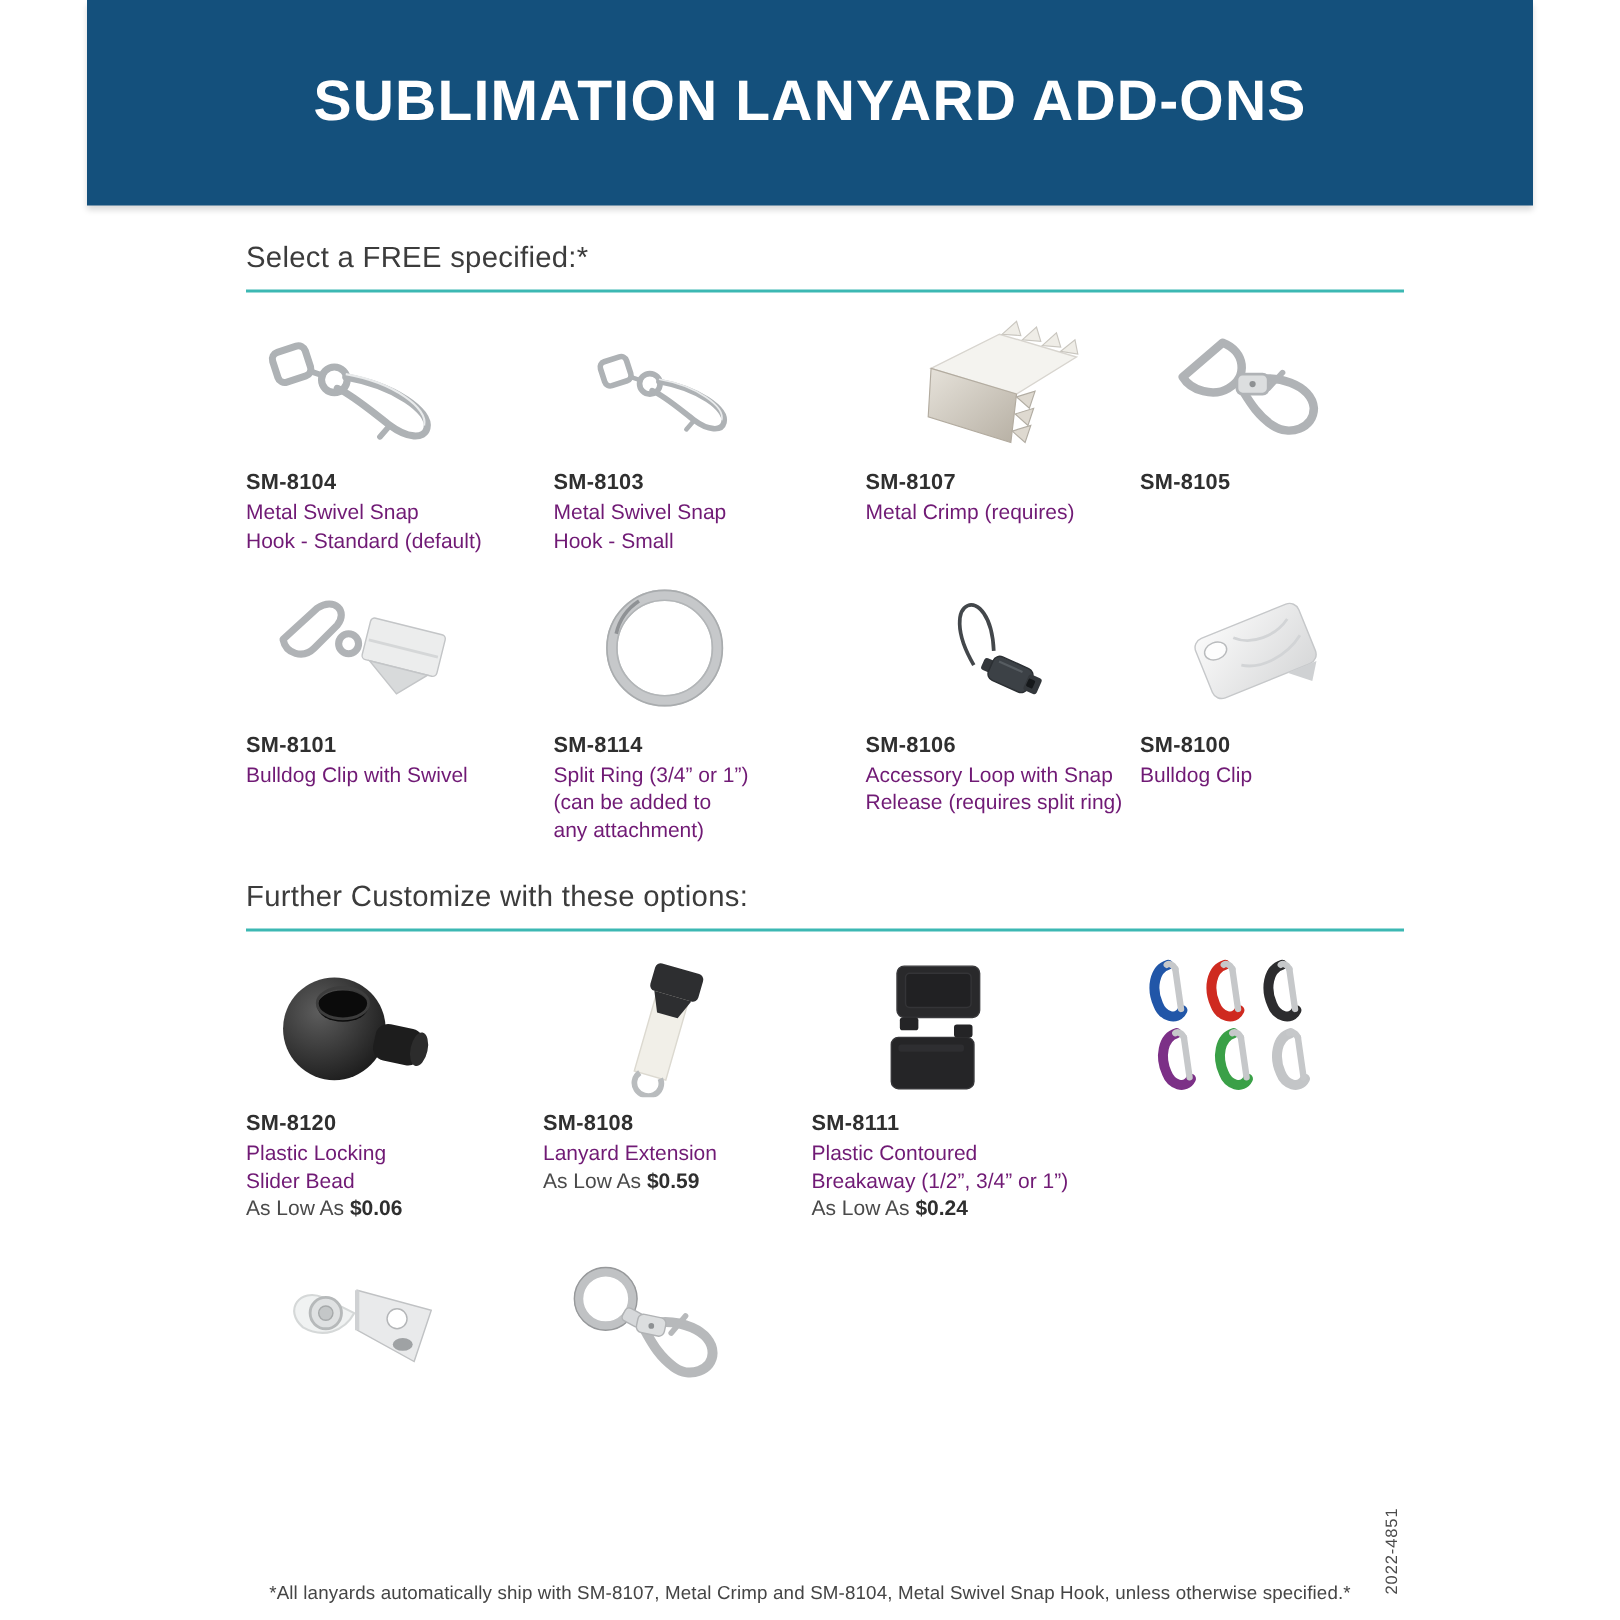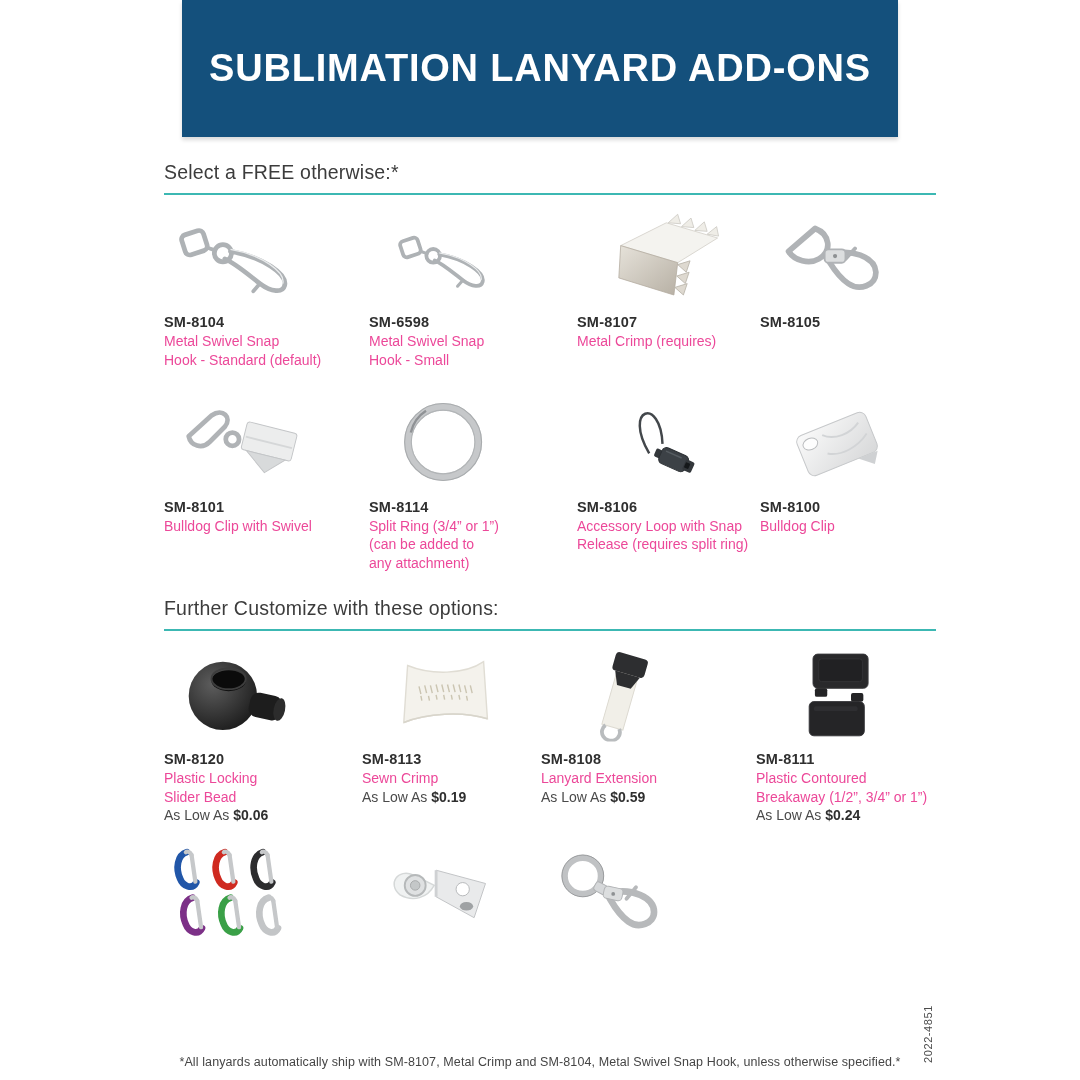--- a/index.html
+++ b/index.html
@@ -6,50 +6,50 @@
   html, body { width: 1080px; height: 1080px; background: #ffffff; }
   body {
     font-family: "Liberation Sans", sans-serif;
     color: #4a4a4a;
     position: relative;
     overflow: hidden;
   }
   :root { --banner: #14507C; --accent: #3CB8B3; }
 
   .banner {
-    width: 716px; height: 137px;
+    width: 964px; height: 137px;
     margin: 0 auto;
     background: var(--banner);
     display: flex; align-items: center; justify-content: center;
     box-shadow: 0 3px 4px rgba(0,0,0,0.15);
   }
   .banner h1 {
     color: #ffffff; font-size: 38px; font-weight: 700;
     letter-spacing: 0.8px;
   }
 
   .content { width: 772px; margin-left: 164px; }
 
   .sec-heading {
     font-size: 19.5px; font-weight: 400; color: #3c3c3c;
     letter-spacing: 0.2px; margin-top: 24px;
   }
   .sec-heading strong { font-weight: 400; }
   .rule { height: 2px; background: var(--accent); margin-top: 9px; }
 
-  .grid { display: grid; margin-top: 12px; row-gap: 22px; }
+  .grid { display: grid; margin-top: 12px; row-gap: 12px; }
   .grid-free { grid-template-columns: 205px 208px 183px 1fr; }
   .grid-customize { grid-template-columns: 198px 179px 215px 1fr; margin-top: 13px; row-gap: 18px; }
 
   .card { display: flex; flex-direction: column; }
   .card-img { width: 152px; height: 100px; margin-bottom: 7px; }
   .prod-svg { width: 100%; height: 100%; display: block; }
 
   .sku { font-size: 14.5px; font-weight: 700; color: #2f2f2f; letter-spacing: 0.2px; margin-bottom: 2px; }
-  .pname { font-size: 14px; line-height: 1.34; color: #ec4899; white-space: pre-line; }
+  .pname { font-size: 14px; line-height: 1.34; color: #701a75; white-space: pre-line; }
   .price { font-size: 14px; line-height: 1.34; color: #4a4a4a; }
   .price strong { color: #2f2f2f; font-weight: 700; }
 
   .footnote {
     position: absolute; left: 0; right: 0; top: 1055px;
     text-align: center; font-size: 12.5px; color: #454545; letter-spacing: 0.1px;
   }
 
   .doc-number {
     position: absolute; top: 1005px; right: 146px;
@@ -245,42 +245,42 @@
 
 <div class="page">
 
   <header class="banner">
     <h1>SUBLIMATION LANYARD ADD-ONS</h1>
   </header>
 
   <div class="content">
 
     <section>
-      <h2 class="sec-heading"><span>Select a </span><strong>FREE</strong><span> otherwise:*</span></h2>
+      <h2 class="sec-heading"><span>Select a </span><strong>FREE</strong><span> specified:*</span></h2>
       <div class="rule"></div>
       <div class="grid grid-free" id="free-grid">
   <div class="card">
     <div class="card-img">
               <svg viewBox="0 0 160 100" class="prod-svg">
                 <use href="#snap-hook-standard-icon"></use>
               </svg>
             </div>
     <div class="sku">SM-8104</div>
     <div class="pname">Metal Swivel Snap
 Hook - Standard (default)</div>
 
   </div>
 
   <div class="card">
     <div class="card-img">
               <svg viewBox="0 0 160 100" class="prod-svg">
                 <use href="#snap-hook-small-icon"></use>
               </svg>
             </div>
-    <div class="sku">SM-6598</div>
+    <div class="sku">SM-8103</div>
     <div class="pname">Metal Swivel Snap
 Hook - Small</div>
 
   </div>
 
 
   <div class="card">
     <div class="card-img">
               <svg viewBox="0 0 160 100" class="prod-svg">
                 <use href="#metal-crimp-icon"></use>
@@ -359,30 +359,20 @@
               <svg viewBox="0 0 160 100" class="prod-svg">
                 <use href="#slider-bead-icon"></use>
               </svg>
             </div>
     <div class="sku">SM-8120</div>
     <div class="pname">Plastic Locking
 Slider Bead</div>
     <div class="price"><span class="price-prefix">As Low As </span><strong class="price-value">$0.06</strong></div>
   </div>
 
-  <div class="card">
-    <div class="card-img">
-              <svg viewBox="0 0 160 100" class="prod-svg">
-                <use href="#sewn-crimp-icon"></use>
-              </svg>
-            </div>
-    <div class="sku">SM-8113</div>
-    <div class="pname">Sewn Crimp</div>
-    <div class="price"><span class="price-prefix">As Low As </span><strong class="price-value">$0.19</strong></div>
-  </div>
 
   <div class="card">
     <div class="card-img">
               <svg viewBox="0 0 160 100" class="prod-svg">
                 <use href="#lanyard-extension-icon"></use>
               </svg>
             </div>
     <div class="sku">SM-8108</div>
     <div class="pname">Lanyard Extension</div>
     <div class="price"><span class="price-prefix">As Low As </span><strong class="price-value">$0.59</strong></div>

